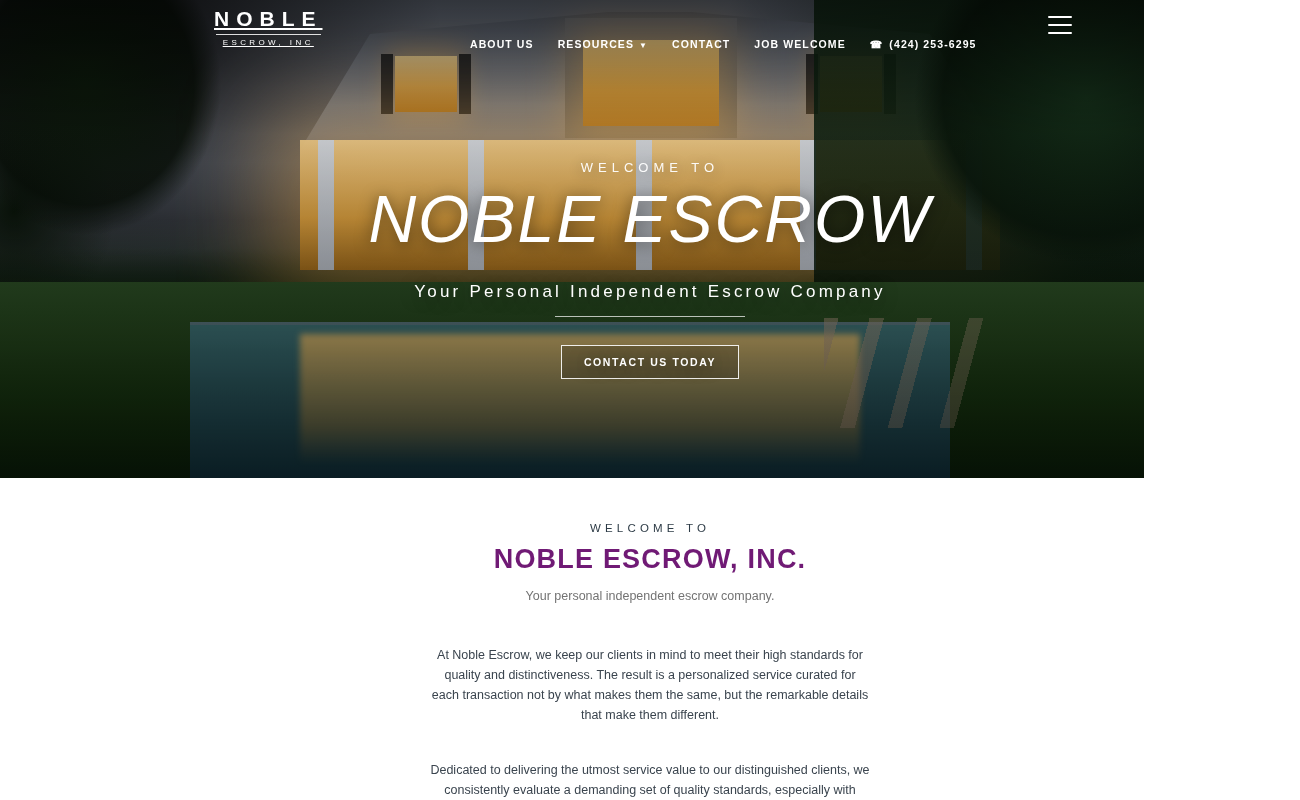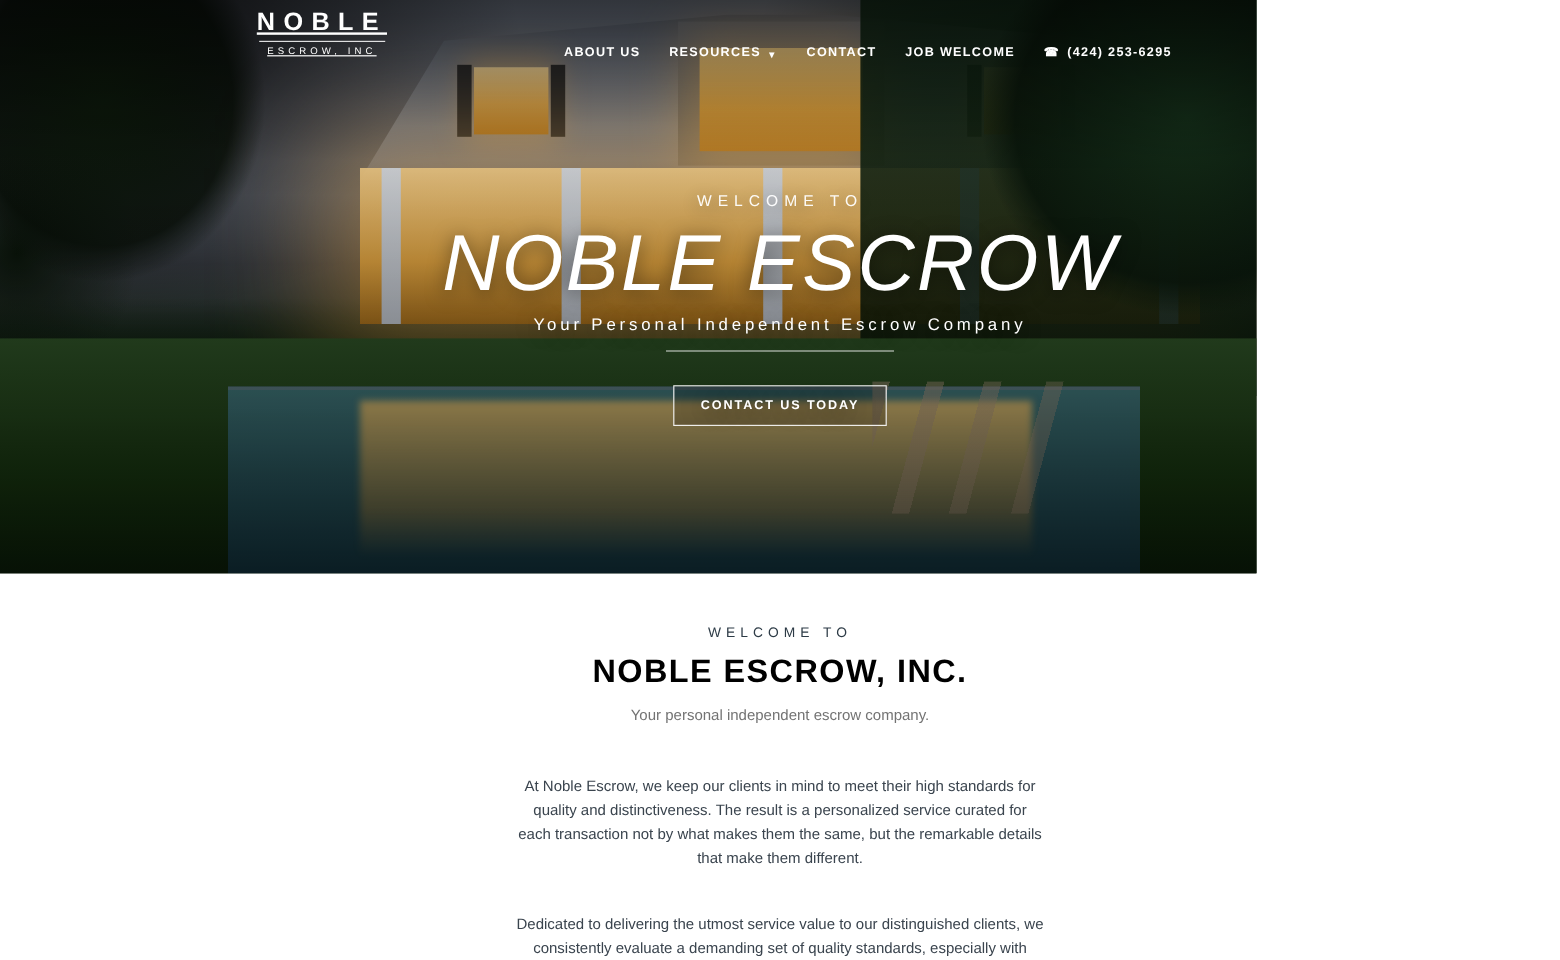--- a/index.html
+++ b/index.html
@@ -6,21 +6,21 @@
   html, body {
     width: 1300px; height: 800px;
     overflow: hidden;
     font-family: "Liberation Sans", sans-serif;
     background: #ffffff;
   }
 
   
   .hero {
     position: relative;
-    width: 1047px;
+    width: 1144px;
     height: 478px;
     overflow: hidden;
     background: #0b0d0a;
   }
   
   .hero-photo {
     position: absolute; inset: 0;
     background:
       
       radial-gradient(ellipse 500px 320px at 8% 8%, rgba(0,0,0,0.92), rgba(0,0,0,0) 70%),
@@ -141,21 +141,21 @@
     position: absolute; left: 0; top: 160px; width: 1300px; text-align: center; z-index: 9;
     color: #fff; text-shadow: 0 2px 16px rgba(0,0,0,0.55);
   }
   .welcome-to-hero {
     font-size: 13px; letter-spacing: 5px; font-weight: 500; opacity: .95;
   }
   .hero-title {
     font-size: 66px; letter-spacing: 2px; font-weight: 400; margin-top: 10px; line-height: 1.05; font-style: italic;
   }
   .hero-sub {
-    font-size: 14px; letter-spacing: 3.2px; margin-top: 8px; font-weight: 400;
+    font-size: 17px; letter-spacing: 3.2px; margin-top: 28px; font-weight: 400;
   }
   .hero-rule {
     width: 190px; height: 1px; background: rgba(255,255,255,0.7); margin: 14px auto 0 auto;
   }
   .hero-btn {
     display: inline-block; margin-top: 28px;
     border: 1px solid rgba(255,255,255,0.9);
     background: rgba(0,0,0,0.18);
     color: #fff; font-size: 10.5px; letter-spacing: 1.6px; font-weight: 700;
     padding: 10px 22px; text-decoration: none; cursor: pointer;
@@ -163,21 +163,21 @@
 
   
   .section {
     position: absolute; top: 478px; left: 0; width: 1300px; height: 322px;
     background: #fff; text-align: center; padding-top: 44px;
   }
   .sec-eyebrow {
     font-size: 11.5px; letter-spacing: 4.2px; color: #2d3b46; font-weight: 500;
   }
   .sec-title {
-    font-size: 27px; letter-spacing: 1.2px; color: #000000; font-weight: 700; margin-top: 10px;
+    font-size: 27px; letter-spacing: 1.2px; color: #701a75; font-weight: 700; margin-top: 10px;
   }
   .sec-sub {
     font-size: 12.5px; color: #737373; margin-top: 14px;
   }
   .paras { width: 440px; margin: 42px auto 0 auto; }
   .para {
     font-size: 12.5px; line-height: 20px; color: #3a444e; margin-bottom: 18px; margin-top: 35px;
   }
 </style>
 </head>

